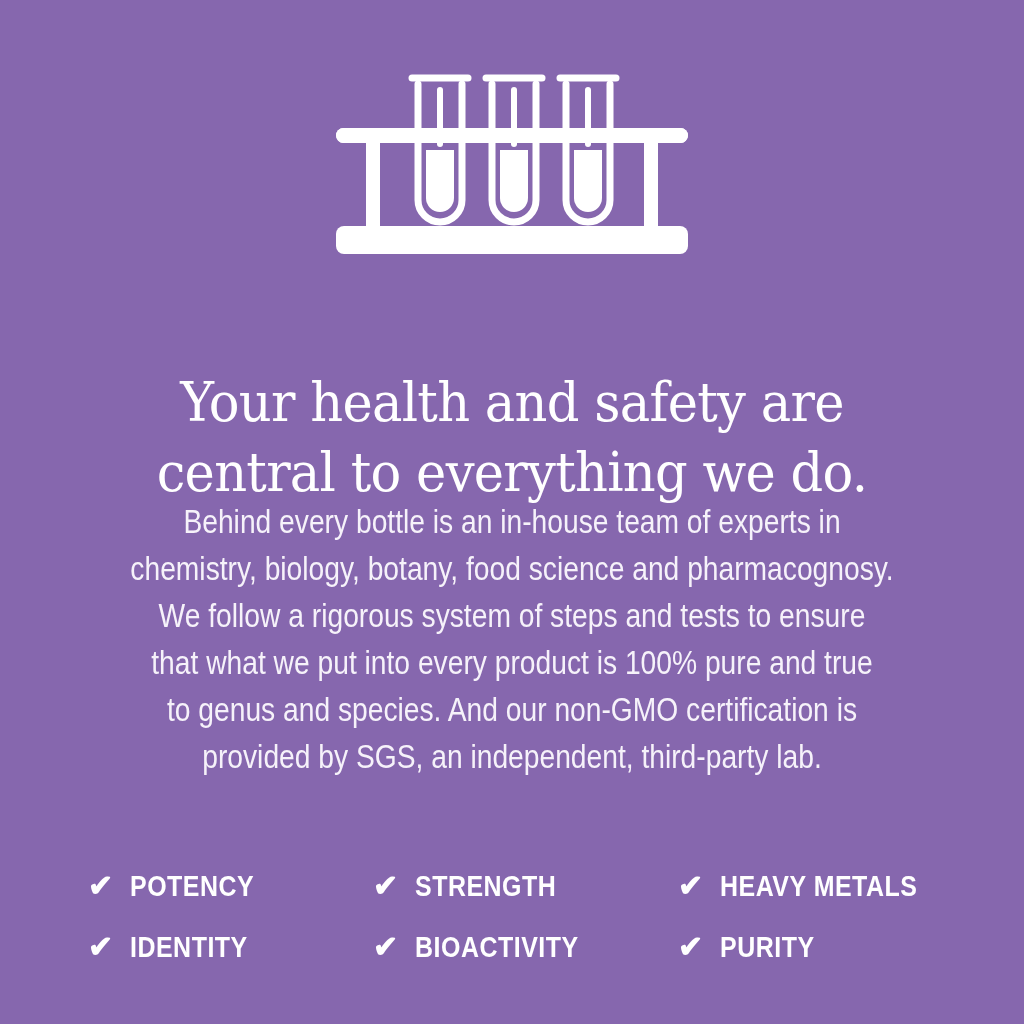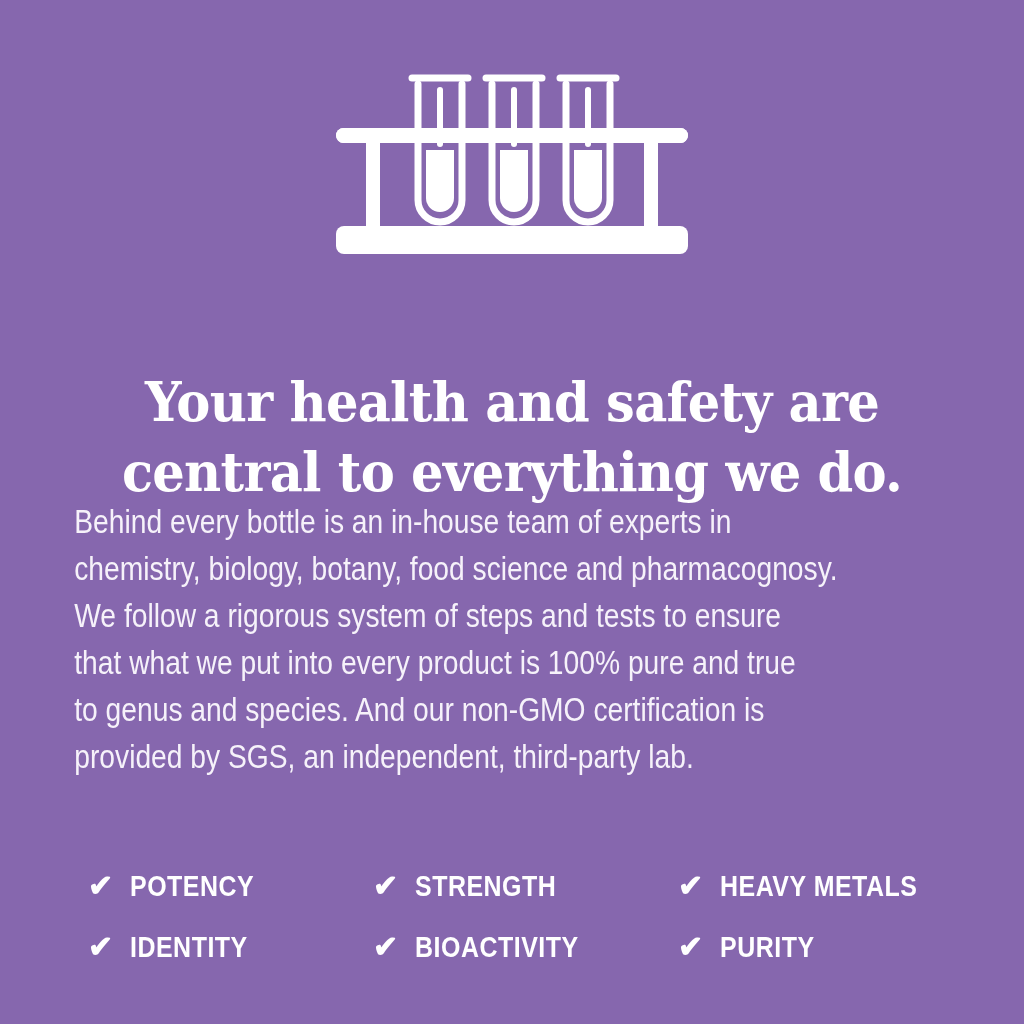--- a/index.html
+++ b/index.html
@@ -40,39 +40,40 @@
 
   
   #headline {
     position: absolute;
     left: 0;
     top: 330px;
     width: 1024px;
     text-align: center;
     color: #ffffff;
     font-family: "DejaVu Serif", "Liberation Serif", serif;
-    font-weight: bold;
+    font-weight: normal;
     font-size: 55px;
     line-height: 70px;
     letter-spacing: -0.8px;
     padding: 0 70px;
     box-sizing: border-box;
   }
   #headline .hl-line {
     display: block;
     white-space: nowrap;
     transform: scaleX(0.93);
   }
 
   
   #bodycopy {
     position: absolute;
     left: 0;
     top: 498px;
     width: 1024px;
+    text-align: center;
     color: #f6f2fa;
     font-family: "Liberation Sans", sans-serif;
     font-size: 33px;
     line-height: 47px;
     font-weight: 400;
   }
   #bodycopy .bc-line {
     display: block;
     white-space: nowrap;
     transform: scaleX(0.855);

